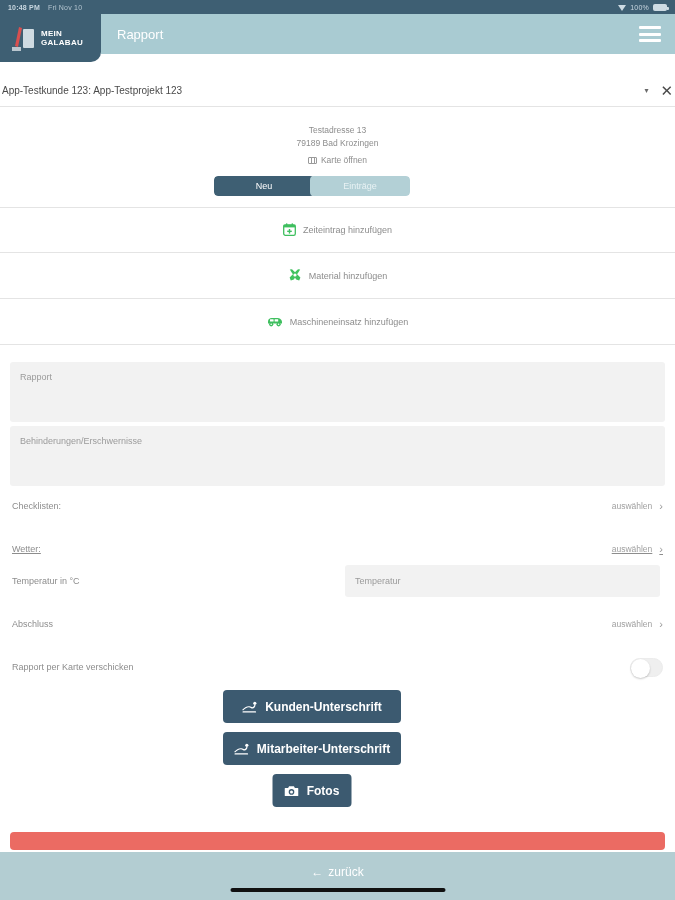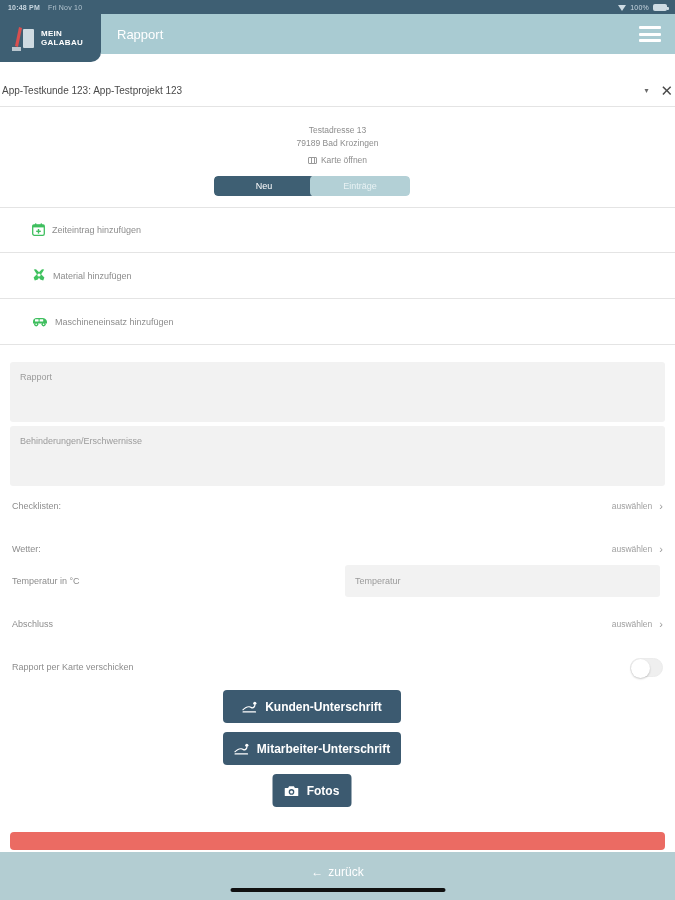--- a/index.html
+++ b/index.html
@@ -71,22 +71,22 @@
     position:absolute; top:176px; left:50%; transform:translateX(-50%);
     width:196px; height:20px; display:flex; border-radius:4px; overflow:hidden;
   }
   .seg { flex:1; display:flex; align-items:center; justify-content:center; font-size:9px; }
   .seg.active { background:#3e5f73; color:#ffffff; border-radius:4px;}
   .seg.inactive { background:#b3d0d6; color:#e8f2f4; border-radius:4px; margin-left:-4px;}
 
   
   .add-row {
     position:absolute; left:0; width:675px; height:46px;
-    display:flex; align-items:center; gap:7px;
-    border-bottom:1px solid #e4e4e4; font-size:9px; color:#8d8d8d;padding-left:32px;
+    display:flex; align-items:center; justify-content:center; gap:7px;
+    border-bottom:1px solid #e4e4e4; font-size:9px; color:#8d8d8d;
   }
   .add-row.r1 { top:207px; border-top:1px solid #e4e4e4;}
   .add-row.r2 { top:253px; }
   .add-row.r3 { top:299px; }
 
   
   .ta {
     position:absolute; left:10px; width:655px; background:#f2f2f2;
     border-radius:3px; font-size:9px; color:#9b9b9b; padding:10px 10px;
   }
@@ -96,21 +96,21 @@
   
   .frow {
     position:absolute; left:0; width:675px; height:36px;
     display:flex; align-items:center; padding:0 12px;
     font-size:9px; color:#8d8d8d;
   }
   .frow .lab { flex:1; }
   .frow .val { color:#a0a0a0; font-size:8.5px; margin-right:7px;}
   .frow .chev { color:#9a9a9a; font-size:11px; line-height:1;}
   .r-check { top:488px; }
-  .r-wetter { top:531px; }
+  .r-wetter { top:531px;text-decoration:underline; }
   .r-temp { top:564px; height:34px;align-items:center;}
   .r-abschluss { top:606px; }
   .r-mail { top:649px; }
   .temp-input {
     position:absolute; left:345px; top:565px; width:315px; height:32px;
     background:#f2f2f2; border-radius:3px; display:flex; align-items:center;
     padding-left:10px; font-size:9px; color:#9b9b9b;
   }
   .toggle {
     width:33px; height:19px; border-radius:10px; background:#efefef;

